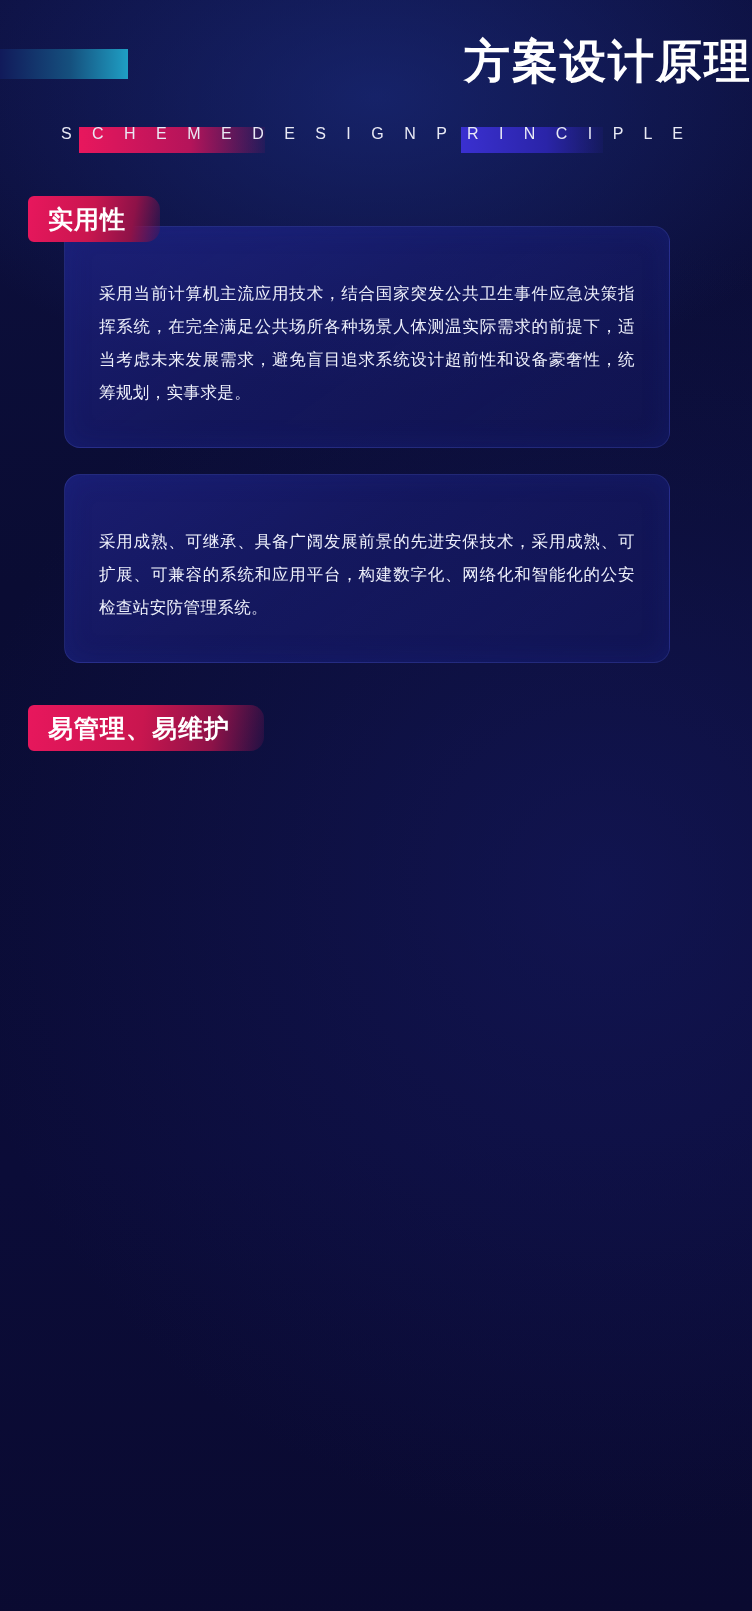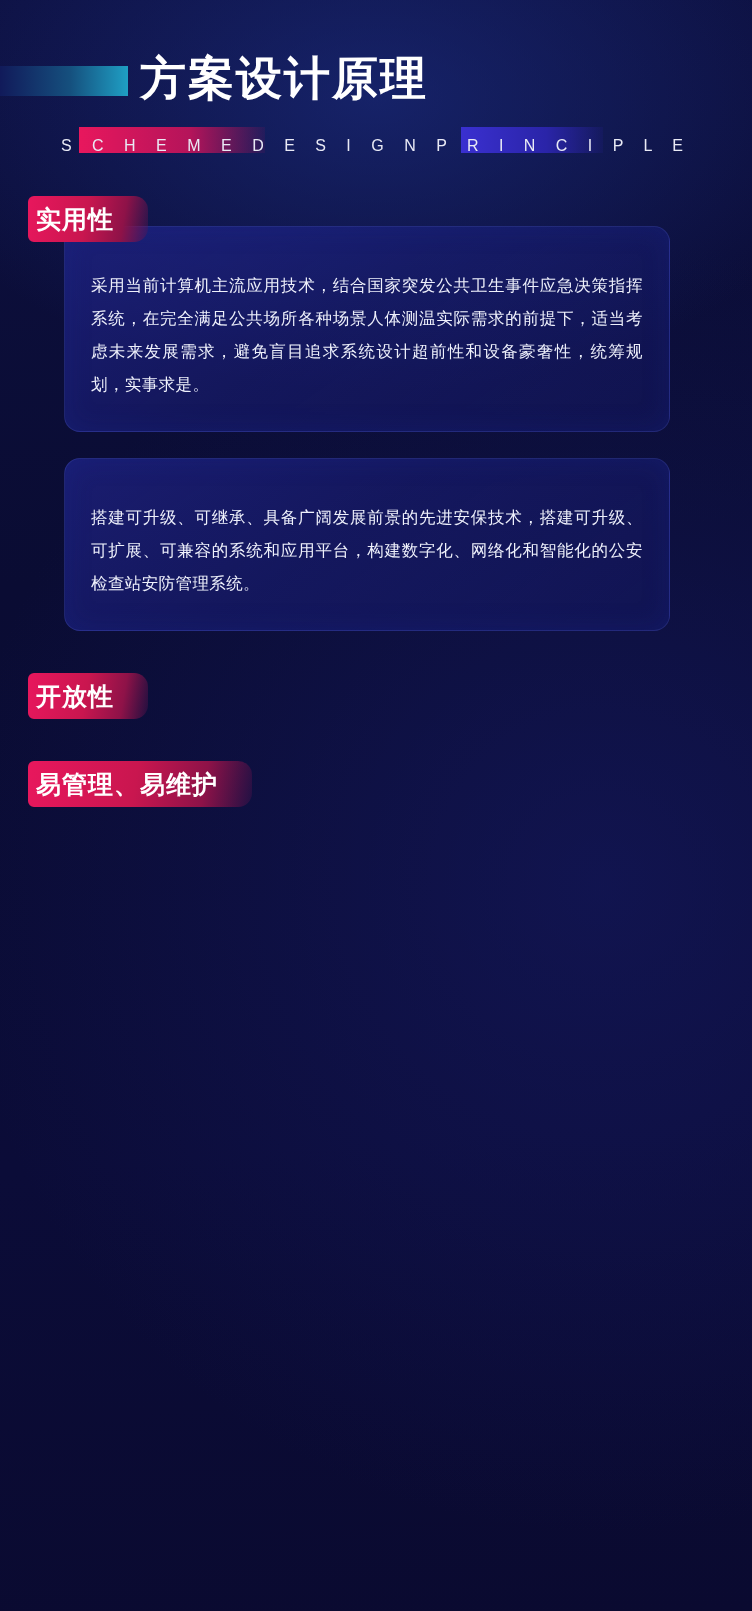--- a/index.html
+++ b/index.html
@@ -27,22 +27,21 @@
     height: 182px;
   }
   .title-row {
     position: absolute;
     left: 0;
     top: 28px;
     width: 752px;
     height: 66px;
     display: flex;
     align-items: center;
-    justify-content: flex-start;
-    margin-top: 17px;
+    justify-content: space-between;
   }
   .title-bar {
     width: 128px;
     height: 30px;
     margin-right: 12px;
     margin-top: 6px;
     background: linear-gradient(90deg, #111a5a 0%, #15507e 55%, #1f9fc4 100%);
   }
   .main-title {
     color: #ffffff;
@@ -59,21 +58,21 @@
     width: 752px;
     height: 30px;
     display: flex;
     align-items: center;
     justify-content: center;
   }
   .sub-wrap {
     position: relative;
     height: 30px;
     display: flex;
-    align-items: flex-end;
+    align-items: flex-start;
     margin-top: 10px;
   }
   .sub-hl1, .sub-hl2 {
     position: absolute;
     top: 2px;
     height: 26px;
   }
   .sub-hl1 {
     left: 22px;
     width: 186px;
@@ -104,41 +103,41 @@
     margin: 0 0 42px 0;
   }
   .section:last-child { margin-bottom: 0; }
 
   .tag {
     position: relative;
     z-index: 3;
     margin-left: 28px;
     display: inline-block;
     height: 46px;
-    padding: 0 34px 0 8px;
+    padding: 0 34px 0 20px;
     background: linear-gradient(100deg, #e8175d 0%, #c9164f 48%, #8e1248 78%, rgba(90,18,80,0.25) 100%);
     border-radius: 6px 14px 14px 6px;
     color: #ffffff;
     font-size: 25px;
     font-weight: bold;
     letter-spacing: 1px;
     line-height: 46px;
     white-space: nowrap;
   }
   .card {
     position: relative;
     margin: -16px 82px 0 64px;
     padding: 42px 26px 30px 26px;
     border-radius: 16px;
     background: linear-gradient(145deg, rgba(36,40,150,0.62) 0%, rgba(28,32,125,0.52) 45%, rgba(22,26,105,0.42) 100%);
     border: 1px solid rgba(90,110,230,0.22);
     box-shadow: 0 0 26px rgba(25,40,150,0.25) inset;
   }
   .card p {
-    margin: 0;
+    margin: 8px;
     color: #eef0fb;
     font-size: 16.5px;
     line-height: 33px;
     text-align: justify;
     letter-spacing: 0.4px;
   }
 </style>
 </head>
 <body>
 
@@ -163,25 +162,24 @@
     <div class="card">
       <p>采用当前计算机主流应用技术，结合国家突发公共卫生事件应急决策指挥系统，在完全满足公共场所各种场景人体测温实际需求的前提下，适当考虑未来发展需求，避免盲目追求系统设计超前性和设备豪奢性，统筹规划，实事求是。</p>
     </div>
   </div>
 
   <div class="section">
   </div>
 
   <div class="section">
     <div class="card">
-      <p>搭建可升级、可继承、具备广阔发展前景的先进安保技术，搭建可升级、可扩展、可兼容的系统和应用平台，构建数字化、网络化和智能化的公安检查站安防管理系统。</p>
+      <p>采用成熟、可继承、具备广阔发展前景的先进安保技术，采用成熟、可扩展、可兼容的系统和应用平台，构建数字化、网络化和智能化的公安检查站安防管理系统。</p>
     </div>
   </div>
 
   <div class="section">
-    <div class="tag">开放性</div>
   </div>
 
   <div class="section">
     <div class="tag">易管理、易维护</div>
   </div>
 
 </div>
 
 </body></html>

